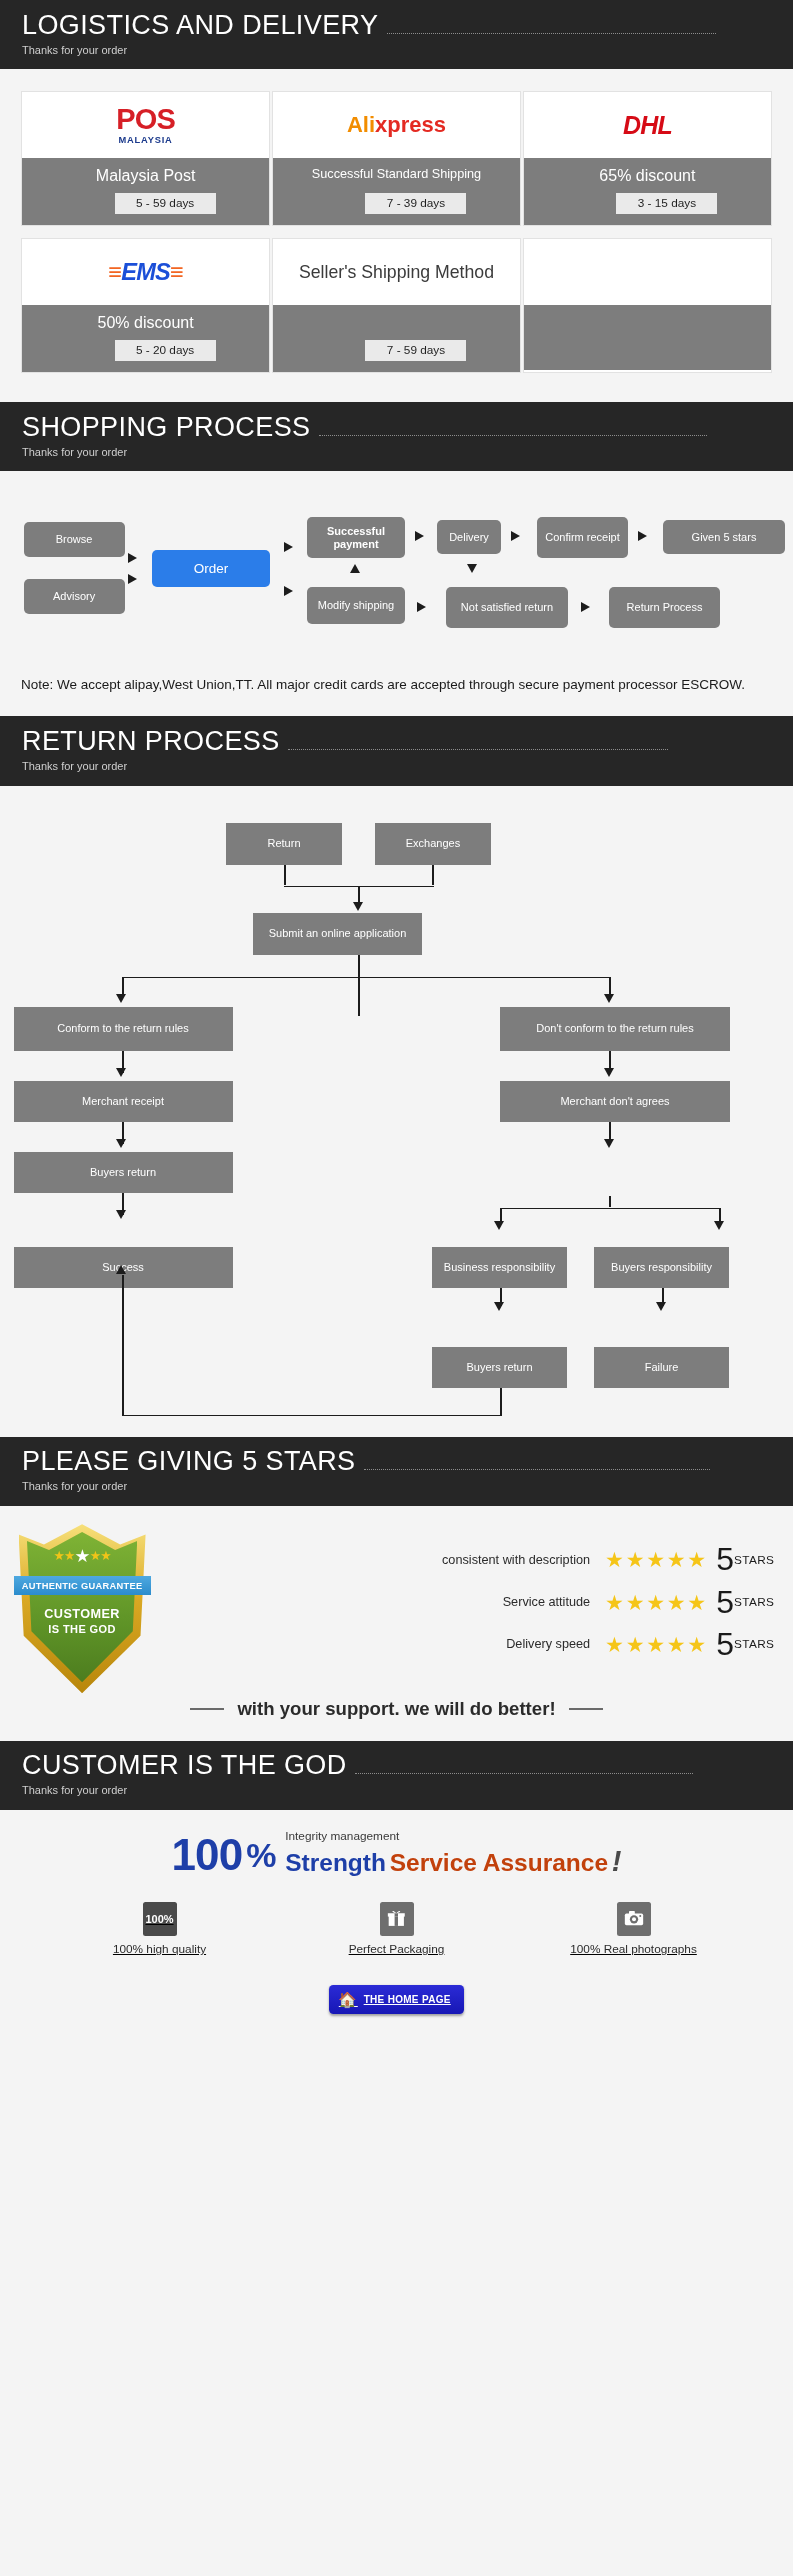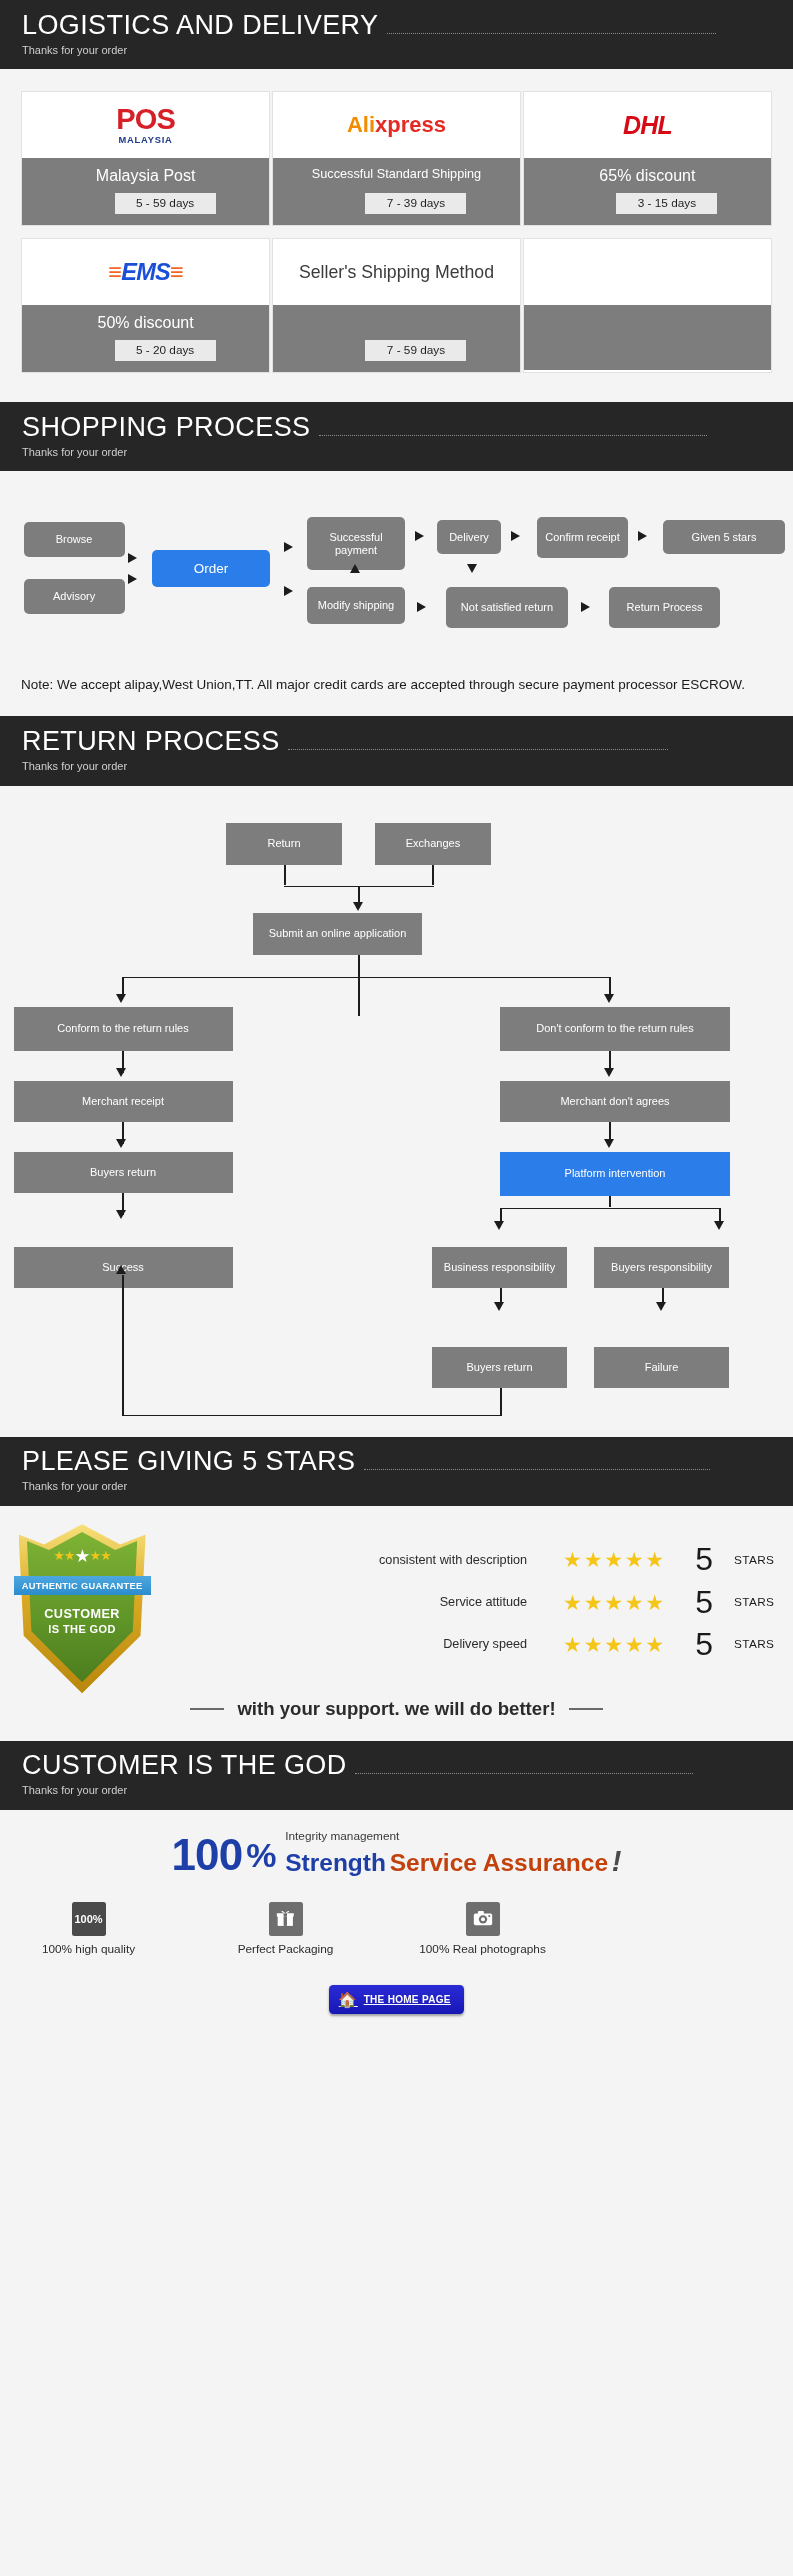--- a/index.html
+++ b/index.html
@@ -173,21 +173,20 @@
     position: absolute; top: 83px; left: 0; width: 100%;
     text-align: center; color: #ffffff; font-weight: bold;
     font-size: 12.7px; line-height: 1.25; letter-spacing: 0.4px;
   }
   .shield-txt .l2 { font-size: 11px; }
 
   .rate-list { flex: 1 1 auto; padding-left: 3.4px; }
   .rate-row {
     display: flex; align-items: center; justify-content: flex-end;
     margin-bottom: 13.5px;
-    gap: 21px;
   }
   .rate-label {
     font-size: 12.7px; color: #2b2b2b; text-align: right;
     padding-right: 15px; white-space: nowrap;
   }
   .rate-stars { color: #f5c518; font-size: 21px; letter-spacing: 1.7px; line-height: 1; }
   .rate-num {
     font-size: 32px; color: #1a1a1a; line-height: .9;
     margin-left: 8.4px; font-weight: 400;
   }
@@ -209,21 +208,21 @@
     font-size: 44px; font-weight: bold; color: #1e3fa8;
     letter-spacing: -0.8px; vertical-align: middle;
   }
   .hundred .pct { font-size: 34px; font-weight: bold; color: #1e3fa8; vertical-align: middle; }
   .hundred .stack { display: inline-block; vertical-align: middle; text-align: left; margin-left: 5px; }
   .hundred .integrity { font-size: 11.8px; color: #3a3a3a; line-height: 1; margin-bottom: 1.7px; }
   .hundred .strength { font-size: 24.5px; font-weight: bold; color: #1e3fa8; }
   .hundred .service { font-size: 24.5px; font-weight: bold; color: #c2410c; }
   .hundred .bang { font-size: 29px; font-weight: bold; color: #4a4a4a; font-style: italic; }
 
-  .feat-row { display: flex; gap: 20px; margin-top: 22px; }
+  .feat-row { display: flex; justify-content: center; gap: 60px; margin-top: 22px; text-decoration: underline; }
   .feat { text-align: center; width: 177px; }
   .feat-icon {
     width: 34px; height: 34px; margin: 0 auto 6.8px auto;
     background: #4a4a4a; border-radius: 2.5px;
     display: flex; align-items: center; justify-content: center;
     color: #ffffff; font-size: 11px; font-weight: bold;
   }
   .feat-icon.light { background: #6e6e6e; font-size: 17px; }
   .feat-label { font-size: 11.8px; color: #2b2b2b; }
 
@@ -320,21 +319,21 @@
   <div class="sec-head">
     <span class="title">SHOPPING PROCESS</span>
     <span class="dots" style="width:388px"></span>
     <div class="sub">Thanks for your order</div>
   </div>
 
   <div class="flow-area" style="height:190px">
     <div class="fbox rounded" style="left:23.6px;  top:51px;  width:101px; height:35px;">Browse</div>
     <div class="fbox rounded" style="left:23.6px;  top:108px; width:101px; height:35px;">Advisory</div>
     <div class="fbox rounded blue big" style="left:152px; top:79px;  width:118px; height:37px;">Order</div>
-    <div class="fbox rounded" style="left:307px; top:46px;  width:98px; height:53px;">Successful payment</div>
+    <div class="fbox rounded" style="left:307px; top:46px;  width:98px; height:41px;font-weight:bold;">Successful payment</div>
     <div class="fbox rounded" style="left:437px; top:49px;  width:64px;  height:34px;">Delivery</div>
     <div class="fbox rounded" style="left:537px; top:46px;  width:91px; height:41px;">Confirm receipt</div>
     <div class="fbox rounded" style="left:663px; top:49px;  width:122px; height:34px;">Given 5 stars</div>
     <div class="fbox rounded" style="left:307px; top:116px; width:98px; height:37px;">Modify shipping</div>
     <div class="fbox rounded" style="left:446px; top:116px; width:122px; height:41px;">Not satisfied return</div>
     <div class="fbox rounded" style="left:609px; top:116px; width:111px; height:41px;">Return Process</div>
 
     <div class="arrow-r" style="left:128px; top:82px;"></div>
     <div class="arrow-r" style="left:128px; top:103px;"></div>
     <div class="arrow-r" style="left:284px; top:71px;"></div>
@@ -385,21 +384,20 @@
 
     <div class="fbox" style="left:13.5px;  top:295px; width:219px; height:41px;">Merchant receipt</div>
     <div class="fbox" style="left:500px; top:295px; width:230px; height:41px;">Merchant don't agrees</div>
 
     <div class="ln-v" style="left:122px; top:336px; height:22px;"></div>
     <div class="arrow-d" style="left:116px; top:353px;"></div>
     <div class="ln-v" style="left:609px; top:336px; height:22px;"></div>
     <div class="arrow-d" style="left:604px; top:353px;"></div>
 
     <div class="fbox" style="left:13.5px;  top:366px; width:219px; height:41px;">Buyers return</div>
-    <div class="fbox blue" style="left:500px; top:366px; width:230px; height:44px;">Platform intervention</div>
 
     <div class="ln-v" style="left:122px; top:407px; height:22px;"></div>
     <div class="arrow-d" style="left:116px; top:424px;"></div>
 
     <div class="ln-v" style="left:609px; top:410px; height:11.8px;"></div>
     <div class="ln-h" style="left:500px; top:422px; width:219px;"></div>
     <div class="ln-v" style="left:500px; top:422px; height:15px;"></div>
     <div class="ln-v" style="left:719px; top:422px; height:15px;"></div>
     <div class="arrow-d" style="left:494px; top:435px;"></div>
     <div class="arrow-d" style="left:714px; top:435px;"></div>

